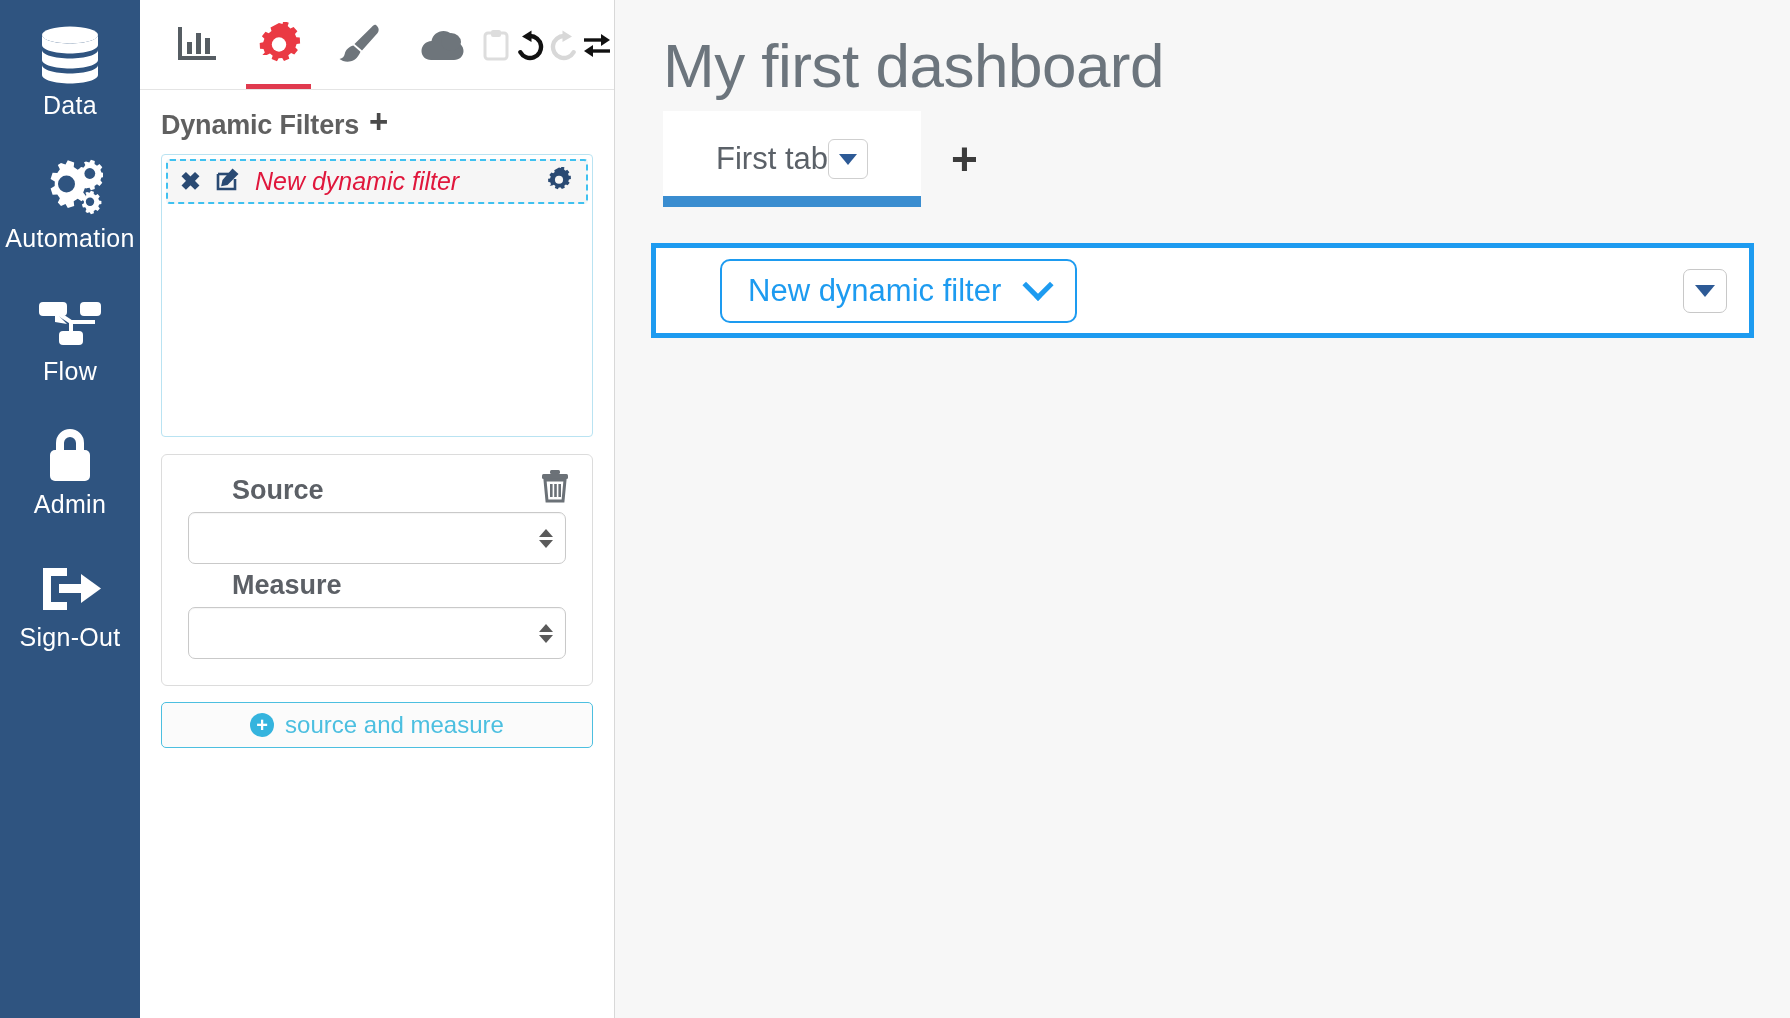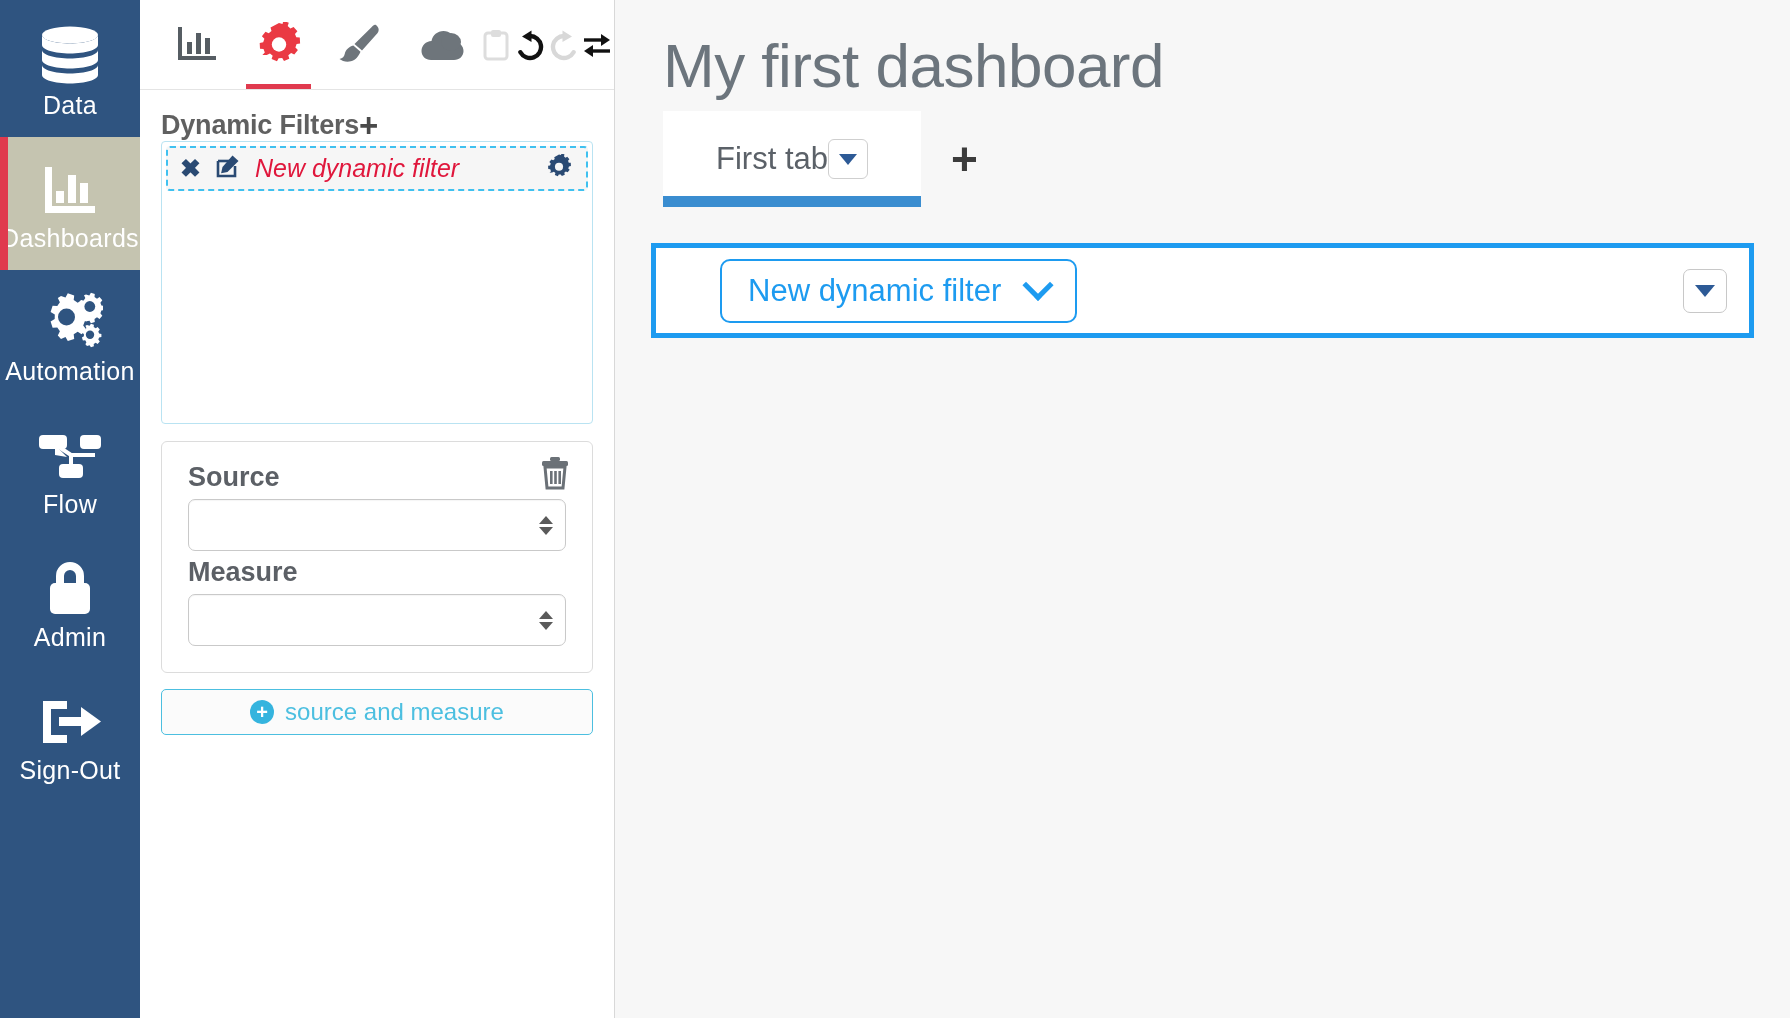--- a/index.html
+++ b/index.html
@@ -94,21 +94,22 @@
     background: #e03a4e;
   }
 
   .panel-body { padding: 20px 21px 0 21px; }
 
   .section-title {
     font-size: 27px;
     font-weight: bold;
     color: #606060;
     display: flex;
-    align-items: center;
+    gap: 10px;
+    margin-bottom: 13px;
     letter-spacing: -.2px;
   }
   .plus-glyph {
     font-size: 33px;
     font-weight: bold;
     color: #4a4a4a;
     line-height: .7;
     cursor: pointer;
   }
 
@@ -158,20 +159,21 @@
     position: absolute;
     top: 14px; right: 22px;
     cursor: pointer;
   }
   .fld-label {
     font-size: 27px;
     font-weight: bold;
     color: #5c6066;
     margin-bottom: 6px;
     margin-top: 6px;
+    margin-left: 44px;
   }
   .fake-select {
     height: 52px;
     border: 1px solid #c9c9c9;
     border-radius: 7px;
     background: #ffffff;
     display: flex;
     align-items: center;
     justify-content: flex-end;
     padding-right: 12px;
@@ -358,32 +360,20 @@
         <svg width="62" height="58" viewBox="0 0 62 58">
           <ellipse cx="31" cy="9" rx="28" ry="8.5" fill="#fff"></ellipse>
           <path d="M3 9v10c0 4.7 12.5 8.5 28 8.5S59 23.7 59 19V9c0 4.7-12.5 8.5-28 8.5S3 13.7 3 9z" fill="#fff"></path>
           <path d="M3 24v10c0 4.7 12.5 8.5 28 8.5S59 38.7 59 34V24c0 4.7-12.5 8.5-28 8.5S3 28.7 3 24z" fill="#fff"></path>
           <path d="M3 39v10c0 4.7 12.5 8.5 28 8.5S59 53.7 59 49V39c0 4.7-12.5 8.5-28 8.5S3 43.7 3 39z" fill="#fff"></path>
         </svg>
       </span>
       <span class="nav-label">Data</span>
     </div>
 
-    <div class="nav-item active">
-      <span class="nav-icon">
-        <svg width="62" height="56" viewBox="0 0 62 56">
-          <rect x="6" y="6" width="7" height="46" fill="#fff"></rect>
-          <rect x="6" y="45" width="50" height="7" fill="#fff"></rect>
-          <rect x="17" y="30" width="8" height="12" fill="#fff"></rect>
-          <rect x="29" y="14" width="8" height="28" fill="#fff"></rect>
-          <rect x="41" y="22" width="8" height="20" fill="#fff"></rect>
-        </svg>
-      </span>
-      <span class="nav-label">Dashboards</span>
-    </div>
 
     <div class="nav-item">
       <span class="nav-icon">
         <svg width="66" height="58" viewBox="0 0 66 58">
           <g fill="#fff">
             <path d="M24 4l4.5 1.4 2.3-4.1 6.4 2.1-.5 4.7 4 2.6 3.9-2.6 4.5 5-2.9 3.7 1.6 4.4 4.7.6v6.7l-4.7.7-1.6 4.4 2.9 3.7-4.5 5-3.9-2.6-4 2.6.5 4.7-6.4 2.1-2.3-4.1L24 47l-3.2-3.5 2.1-4.2-2.6-3.9-4.7.4-2-6.4 4.1-2.3.1-4.7-4.2-2.3 2-6.4 4.7.4 2.6-3.9-2.1-4.2z"></path>
           </g>
           <circle cx="29.5" cy="25" r="8.5" fill="#2f5480"></circle>
           <g fill="#fff">
             <path d="M49 2.5l3.3.9 1.6-2.6 3.9 1.3-.3 3 2.5 1.7 2.5-1.7 2.8 3.2-1.9 2.4 1 2.8 3 .4v4.2l-3 .4-1 2.8 1.9 2.4-2.8 3.2-2.5-1.7-2.5 1.7.3 3-3.9 1.3-1.6-2.6-3.3.9-2-2.2 1.3-2.7-1.6-2.5-3 .2-1.3-4 2.6-1.5v-3l-2.6-1.5 1.3-4 3 .2 1.6-2.5-1.3-2.7z"></path>

